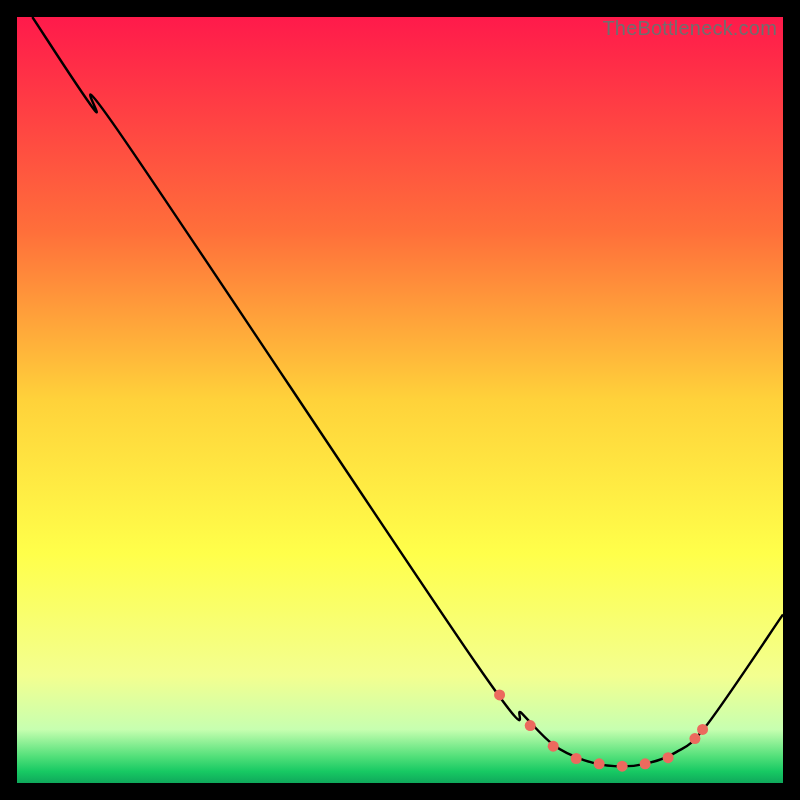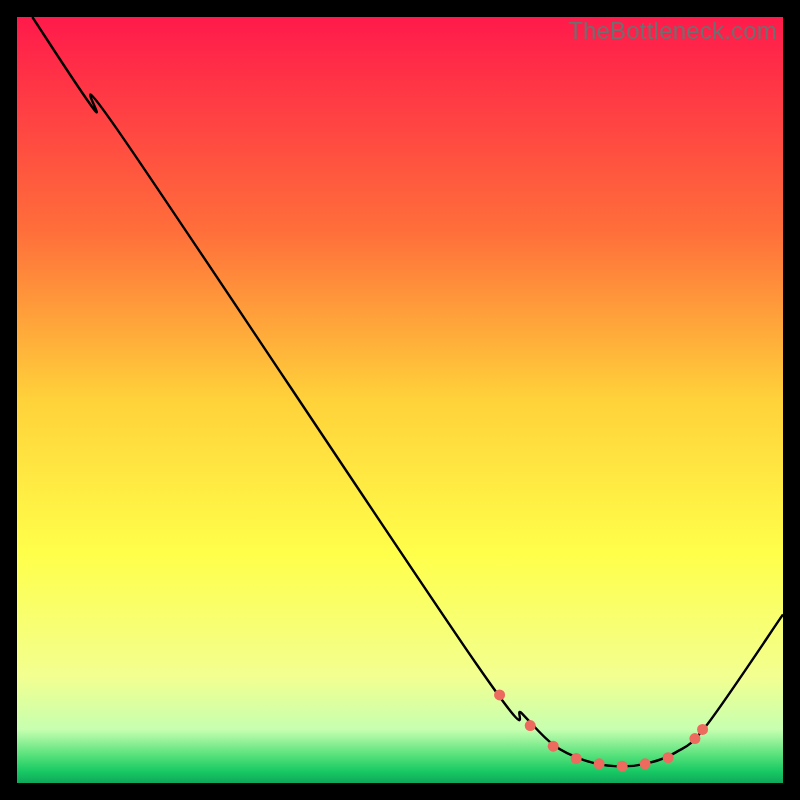--- a/index.html
+++ b/index.html
@@ -24,21 +24,21 @@
     left: 0;
     top: 0;
     width: 766px;
     height: 766px;
   }
   .watermark {
     position: absolute;
     top: 0;
     right: 6px;
     color: #6f6f6f;
-    font-size: 24px;
+    font-size: 20px;
     font-weight: 400;
     letter-spacing: 0.2px;
     user-select: none;
   }
 </style>
 </head>
 <body>
 
 <div class="frame">
   <svg class="plot" viewBox="0 0 766 766">

